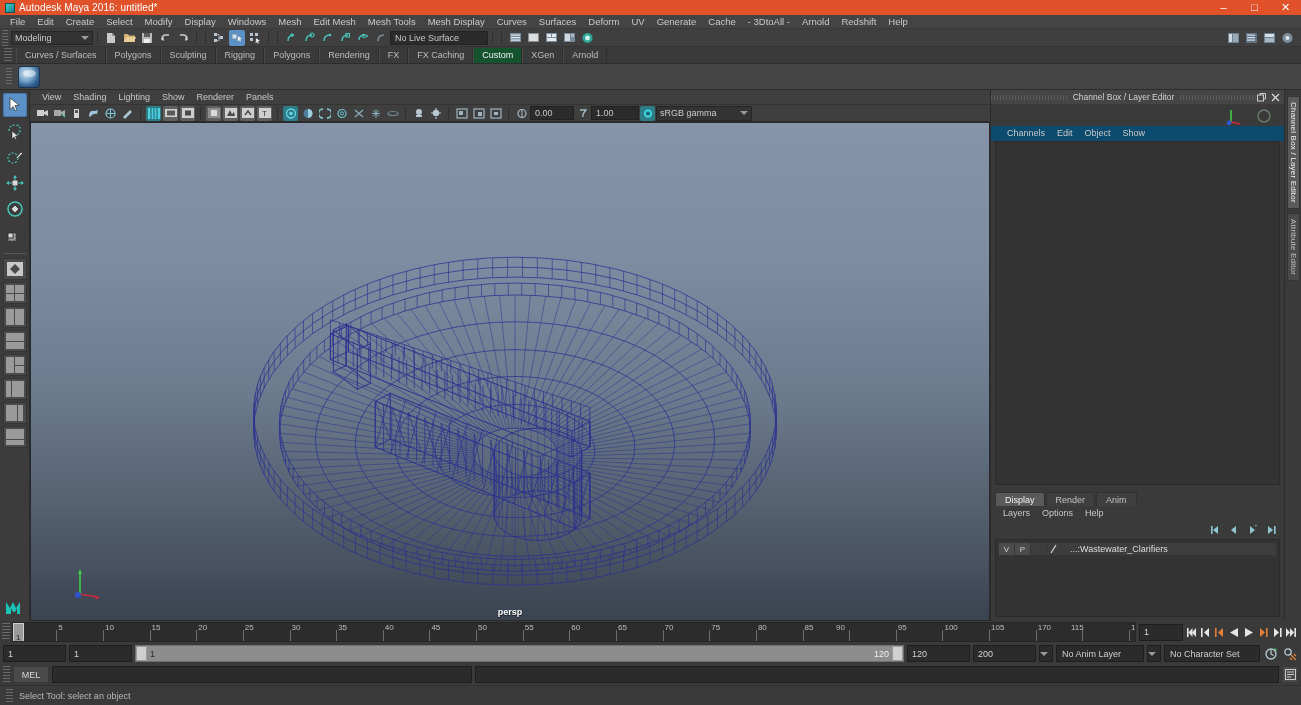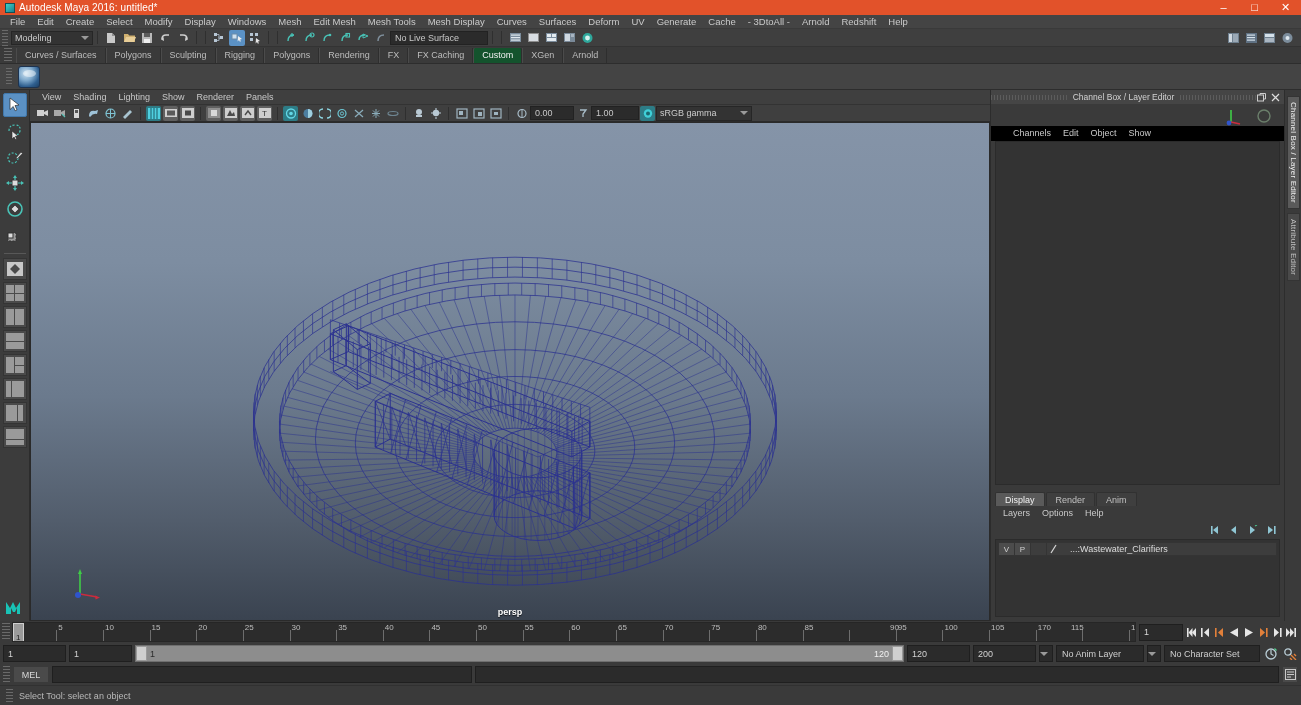--- a/index.html
+++ b/index.html
@@ -149,21 +149,21 @@
     border-left:1px solid #2c2c2c; }
   #cb-header{ height:14px; background:#454545; display:flex; align-items:center;
     position:relative; }
   .dots{ flex:1; height:14px;
     background:repeating-linear-gradient(to right,#6f6f6f 0 1px,transparent 1px 3px) center/100% 5px no-repeat;
     opacity:.55; }
   #cb-header .cbtitle{ font-size:8.5px; color:#d2d2d2; padding:0 6px; white-space:nowrap; }
   .hdr-icon{ width:11px; height:11px; margin-right:3px; display:flex;
     align-items:center; justify-content:center; font-size:9px; color:#cfcfcf; }
   #cb-axis{ height:22px; position:relative; background:#3a3a3a; }
-  #cb-menu{ height:15px; background:#000000; display:flex; align-items:center; padding-left:16px; }
+  #cb-menu{ height:15px; background:#0c4a6e; display:flex; align-items:center; padding-left:10px; }
   #cb-menu .mi{ padding:0 6px; font-size:9px; color:#c9c9c9; line-height:15px; }
   #cb-body{ flex:1; background:#333333; margin:0 4px 6px 4px; border:1px solid #2b2b2b; }
 
   #layer-tabs{ height:15px; display:flex; align-items:flex-end; padding-left:4px; background:#3a3a3a;}
   .ltab{ padding:0 9px; height:14px; line-height:14px; font-size:9px;
     color:#c0c0c0; background:#3f3f3f; border:1px solid #313131; border-bottom:none;
     margin-right:1px; border-radius:2px 2px 0 0; }
   .ltab.active{ background:#5a5a5a; color:#f0f0f0; }
   #layer-menu{ height:15px; background:#3a3a3a; display:flex; align-items:center; padding-left:6px; }
   #layer-menu .mi{ padding:0 6px; font-size:9px; color:#c9c9c9; line-height:15px; }
@@ -1465,21 +1465,21 @@
       <div class="ticklbl" style="left: 602.975px;">65</div>
       <div class="tick" style="left: 649.613px;"></div>
       <div class="ticklbl" style="left: 649.613px;">70</div>
       <div class="tick" style="left: 696.252px;"></div>
       <div class="ticklbl" style="left: 696.252px;">75</div>
       <div class="tick" style="left: 742.891px;"></div>
       <div class="ticklbl" style="left: 742.891px;">80</div>
       <div class="tick" style="left: 789.529px;"></div>
       <div class="ticklbl" style="left: 789.529px;">85</div>
       <div class="tick" style="left: 836.168px;"></div>
-      <div class="ticklbl" style="left: 875px;">90</div>
+      <div class="ticklbl" style="left: 821px;">90</div>
       <div class="tick" style="left: 882.807px;"></div>
       <div class="ticklbl" style="left: 882.807px;">95</div>
       <div class="tick" style="left: 929.445px;"></div>
       <div class="ticklbl" style="left: 929.445px;">100</div>
       <div class="tick" style="left: 976.084px;"></div>
       <div class="ticklbl" style="left: 976.084px;">105</div>
       <div class="tick" style="left: 1022.72px;"></div>
       <div class="ticklbl" style="left: 1022.72px;">170</div>
       <div class="tick" style="left: 1069.36px;"></div>
       <div class="ticklbl" style="left: 1056px;">115</div>

